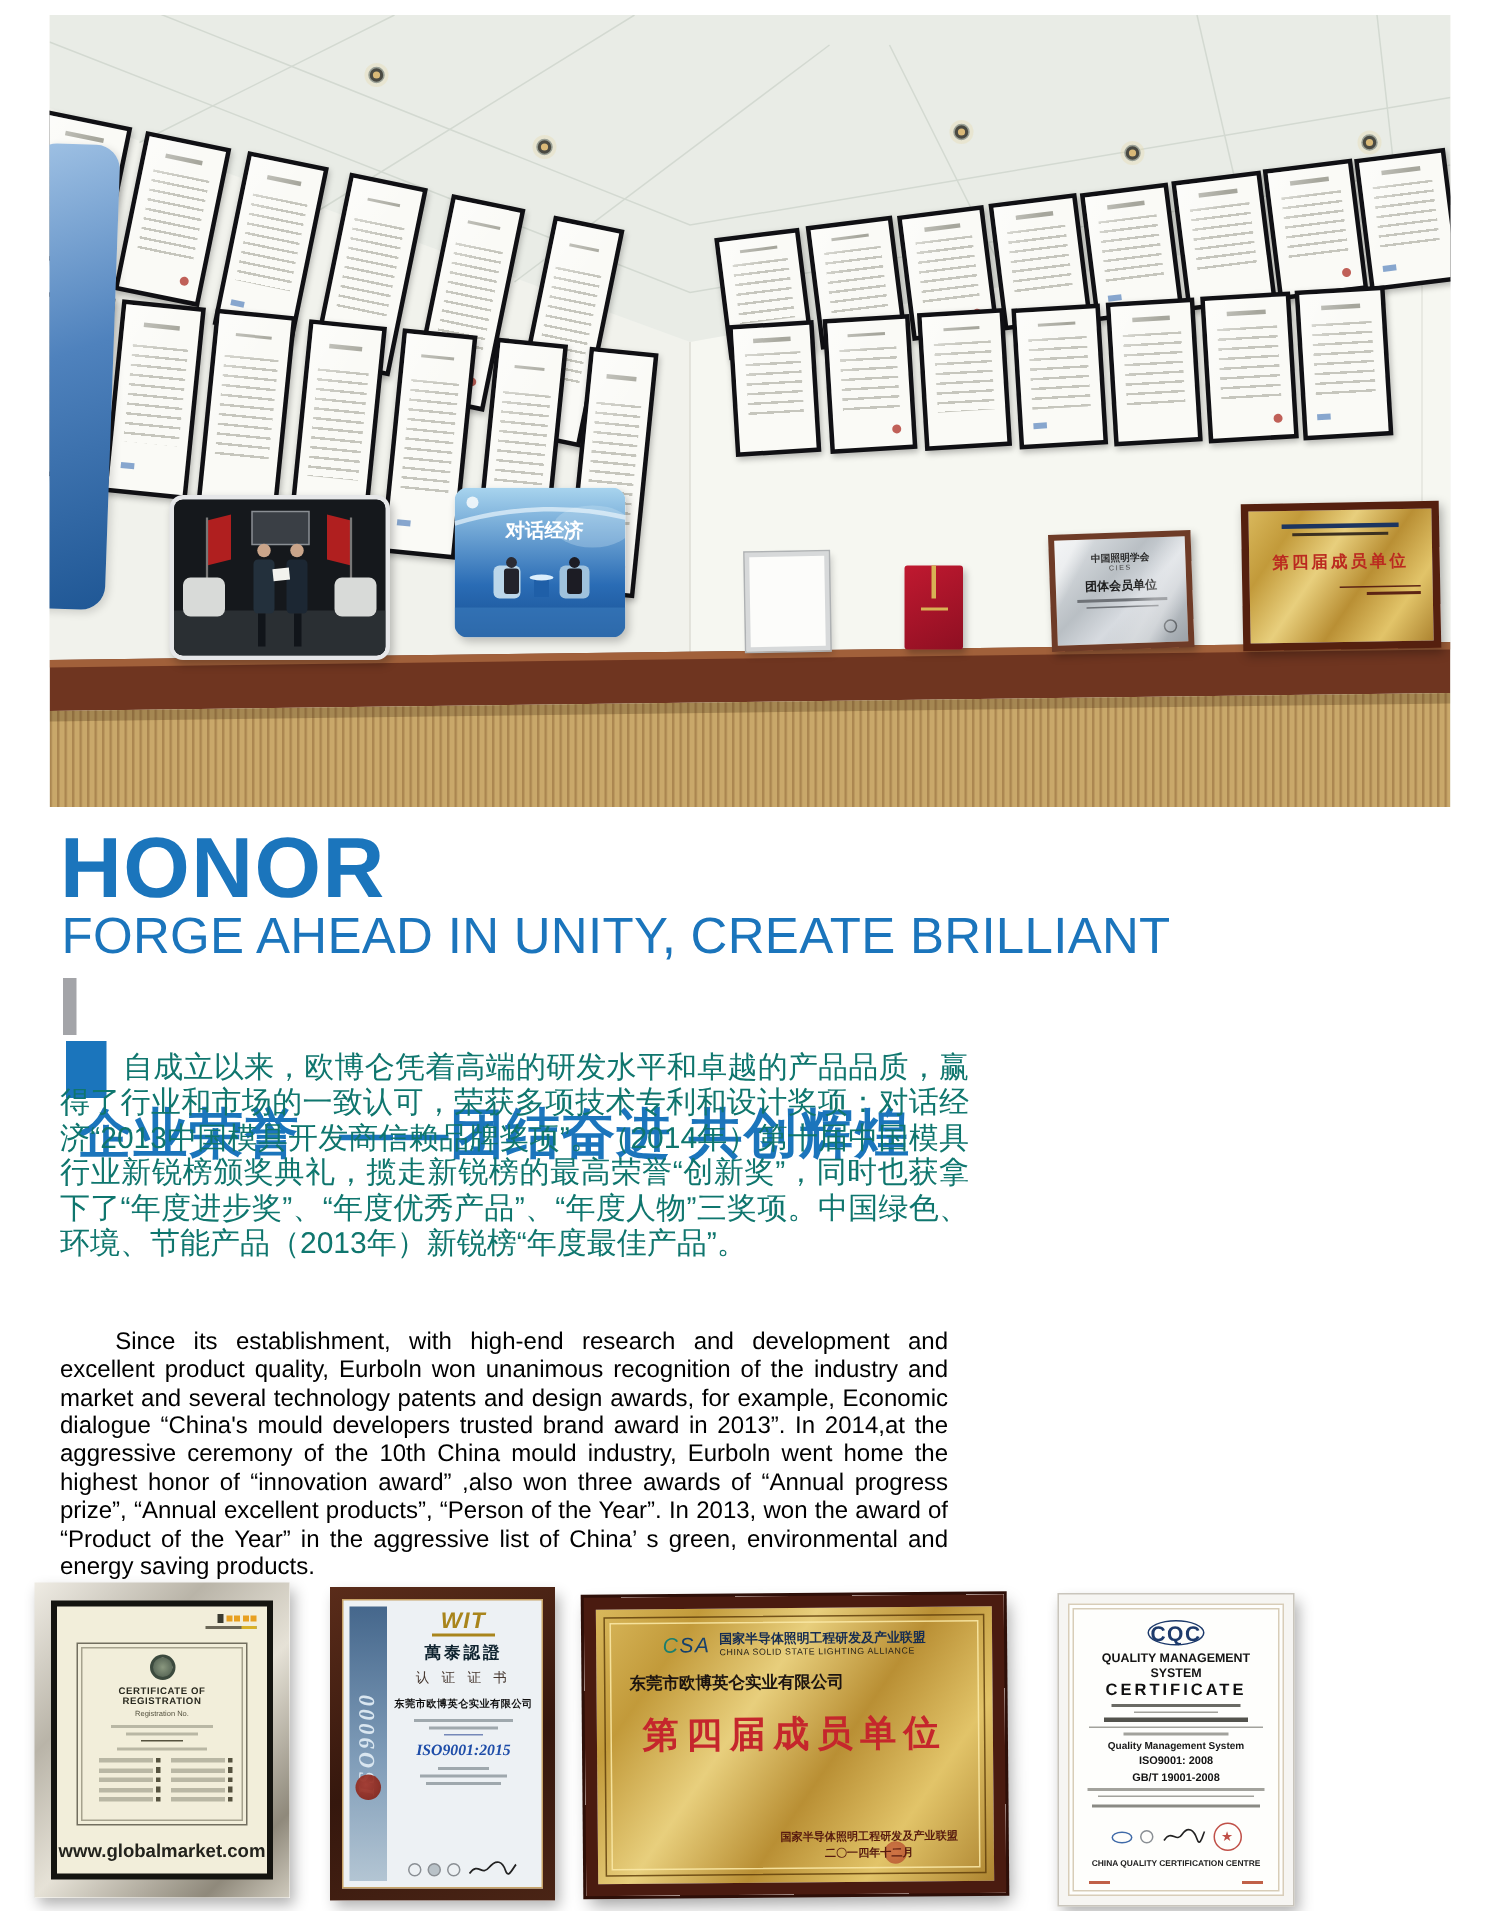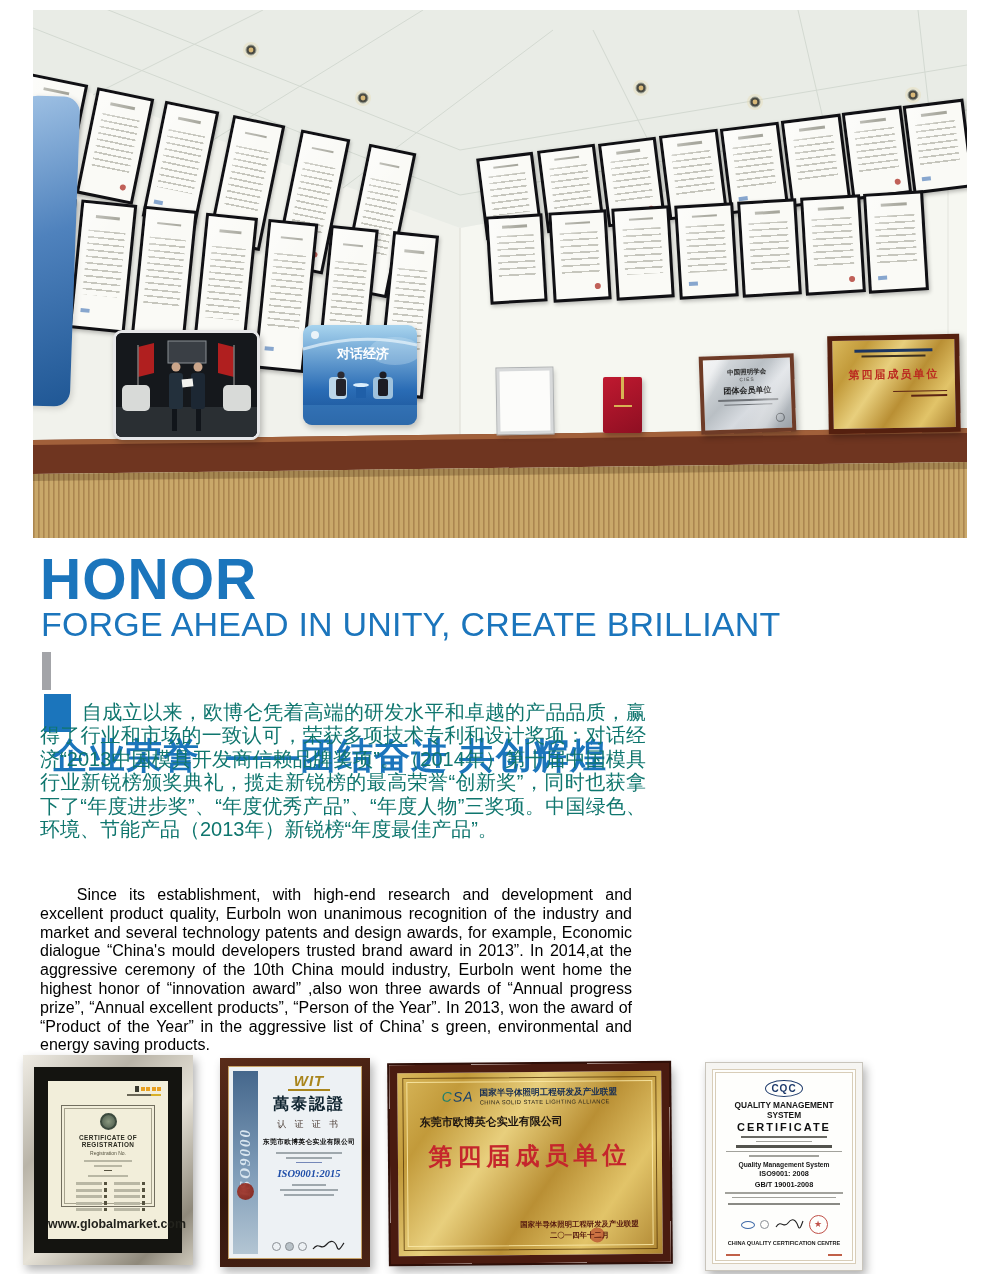--- a/index.html
+++ b/index.html
@@ -56,21 +56,21 @@
   .cn-head-text .gap { display:inline-block; width:26px; }
 
   .p-cn { position:absolute; left:40px; top:701px; width:606px; font-size:20px; line-height:23.4px; color:#0f766e; text-align:justify; text-indent:2.1em; }
   .p-en { position:absolute; left:40px; top:846px; width:592px; font-size:16px; line-height:18.8px; color:#000000; text-align:justify; text-indent:2.3em;margin-top:40px; }
 
   
   .bc { position:absolute; box-shadow:3px 5px 9px rgba(0,0,0,.3); }
 
   .bc1 { left:23px; top:1055px; width:170px; height:210px; padding:12px 11px;
     background:linear-gradient(135deg,#efece4,#b9b4a8 30%,#e6e2d7 55%,#8f897b 85%,#cfcabd); }
-  .c1-black { height:100%; background:#141410; padding:14px; }
+  .c1-black { height:100%; background:#141410; padding:4px; }
   .c1-paper { position:relative; height:100%; background:#f2eeda; }
   .gm { position:absolute; top:5px; right:7px; display:flex; gap:1.5px; align-items:center; }
   .gm .g0 { width:4px; height:6px; background:#3a3a30; }
   .gm i { display:block; width:4px; height:4px; background:#e8a020; }
   .gm2 { position:absolute; top:13px; right:7px; width:34px; height:2px; background:#6b6757; }
   .gm2::after { content:""; position:absolute; right:0; top:0; width:10px; height:2px; background:#d8b028; }
   .c1-box { position:absolute; left:13px; right:13px; top:24px; bottom:32px; border:1px solid #726e5f; padding:0 6px; text-align:center; }
   .c1-box::before { content:""; position:absolute; inset:2px; border:1px solid #a6a28e; pointer-events:none; }
   .c1-seal { width:17px; height:17px; border-radius:50%; border:2px solid #3c4a3e; background:radial-gradient(#8a987f,#49574a); margin:7px auto 4px; }
   .c1-title { font-size:6.4px; font-weight:bold; color:#2a2a20; letter-spacing:.4px; }
@@ -86,21 +86,21 @@
   .c1-site { position:absolute; bottom:8px; left:0; right:0; text-align:center; font-weight:bold; font-size:12.4px; color:#23231d; }
 
   .bc2 { left:220px; top:1058px; width:150px; height:209px; padding:8px;
     background:linear-gradient(160deg,#5a2c1a,#35170d 55%,#4a2415); }
   .c2-gold { height:100%; border:1px solid #c8a468; background:#edf1f4; position:relative; overflow:hidden; }
   .c2-band { position:absolute; left:4px; top:4px; bottom:4px; width:25px; background:linear-gradient(#45678c,#7f9cb8 55%,#b3c5d3); display:flex; align-items:center; justify-content:center; }
   .c2-band span { writing-mode:vertical-rl; transform:rotate(180deg); font-family:"Liberation Serif",serif; font-style:italic; font-weight:bold; font-size:15px; letter-spacing:2px; color:#d9e6f0; }
   .c2-seal { position:absolute; left:8px; top:116px; width:17px; height:17px; border-radius:50%; background:radial-gradient(circle at 40% 40%,#a5362a,#7c1f14); opacity:.92; z-index:2; }
   .c2-main { position:absolute; left:33px; right:5px; top:5px; bottom:5px; text-align:center; }
   .wit { font-style:italic; font-weight:bold; font-size:15px; color:#a9851c; letter-spacing:1px; border-bottom:2px solid #a9851c; display:inline-block; padding:0 6px 0; }
-  .c2-brand { font-size:16px; font-weight:bold; color:#0f2430; margin-top:3px; letter-spacing:2px; }
+  .c2-brand { font-size:11px; font-weight:bold; color:#0f2430; margin-top:3px; letter-spacing:2px; }
   .c2-doc { font-size:9px; color:#46372f; letter-spacing:3px; margin-top:3px; font-family:"Liberation Serif",serif; }
   .c2-co { font-size:6.8px; font-weight:bold; color:#101010; margin-top:6px; letter-spacing:.3px; }
   .c2-main .b { margin:4px 14px 0; height:1.8px; background:#9fa8ad; }
   .c2-std { font-family:"Liberation Serif",serif; font-style:italic; font-weight:bold; color:#1e4da8; font-size:10.5px; margin-top:5px; }
   .c2-foot { position:absolute; bottom:5px; left:30px; right:4px; display:flex; justify-content:center; align-items:center; gap:4px; }
   .cc { width:9px; height:9px; border:1px solid #8a8f94; border-radius:50%; }
   .cc.f { background:#b9c2c8; }
 
   .bc3 { left:390px; top:1064px; width:280px; height:199px; border:8px solid #4a1b10; box-shadow:0 0 0 2px #2e0f08, 3px 6px 11px rgba(0,0,0,.38); transform:rotate(-.5deg);
     background:linear-gradient(125deg,#d9b85c,#c29a3a 18%,#e8cf7d 38%,#b98f34 58%,#e2c469 78%,#ad8430); overflow:hidden; }
@@ -113,21 +113,21 @@
   .c3-a2 { font-size:5.9px; color:#28241c; letter-spacing:.4px; }
   .c3-co { margin:9px 0 0 22px; font-size:11px; font-weight:bold; color:#1c1410; font-family:"Liberation Serif",serif; position:relative; z-index:1; }
   .c3-title { margin-top:11px; text-align:center; font-size:24px; font-weight:900; color:#c5262c; letter-spacing:5px; font-family:"Liberation Serif",serif; position:relative; z-index:1; }
   .c3-foot { position:absolute; right:24px; bottom:14px; text-align:center; z-index:1; }
   .c3-f1 { font-size:7.4px; font-weight:bold; color:#571a0f; }
   .c3-f2 { font-size:7.4px; font-weight:bold; color:#571a0f; margin-top:1.5px; }
   .c3-sealsm { position:absolute; right:58px; bottom:12px; width:15px; height:15px; border-radius:50%; background:radial-gradient(#c5352a,#9c1f14); opacity:.55; }
 
   .bc4 { left:705px; top:1062px; width:158px; height:209px; background:#f6f5f2; border:1px solid #c9c5bc; padding:6px; }
   .c4-orn { height:100%; border:4px double #d8cdb8; position:relative; padding:7px 8px 5px; background:#fefefc; text-align:center; }
-  .cqc { margin:0 auto 3px; width:38px; height:17px; border:1.6px solid #1d3a6b; border-radius:50%; display:flex; align-items:center; justify-content:center; font-size:10px; font-weight:bold; color:#1d3a6b; letter-spacing:1px; }
+  .cqc { margin:0 auto 3px; width:38px; height:17px; border:1.6px solid #1d3a6b; border-radius:50%; display:flex; align-items:center; justify-content:center; font-size:14px; font-weight:bold; color:#1d3a6b; letter-spacing:1px; }
   .c4-t1 { font-size:8.3px; font-weight:bold; color:#141414; }
   .c4-t2 { font-size:11px; font-weight:bold; color:#101010; letter-spacing:2px; margin-top:1px; }
   .c4-orn .b { margin:3px auto 0; height:1.7px; background:#a2a29c; }
   .c4-orn .bd { background:#53534d; height:2.2px; }
   .c4-body { font-size:6.7px; font-weight:bold; color:#181818; margin-top:4px; }
   .c4-std { font-size:7.3px; font-weight:bold; color:#141414; margin-top:1.5px; }
   .c4-marks { position:absolute; left:8px; right:8px; bottom:26px; display:flex; align-items:center; justify-content:center; gap:5px; }
   .c4-oval { width:14px; height:8px; border:1px solid #3f6aa8; border-radius:50%; }
   .c4-seal { width:19px; height:19px; border:1.6px solid #c05048; border-radius:50%; color:#c05048; font-size:9px; line-height:16px; }
   .c4-centre { position:absolute; left:0; right:0; bottom:14px; font-size:5.6px; font-weight:bold; color:#222; }

